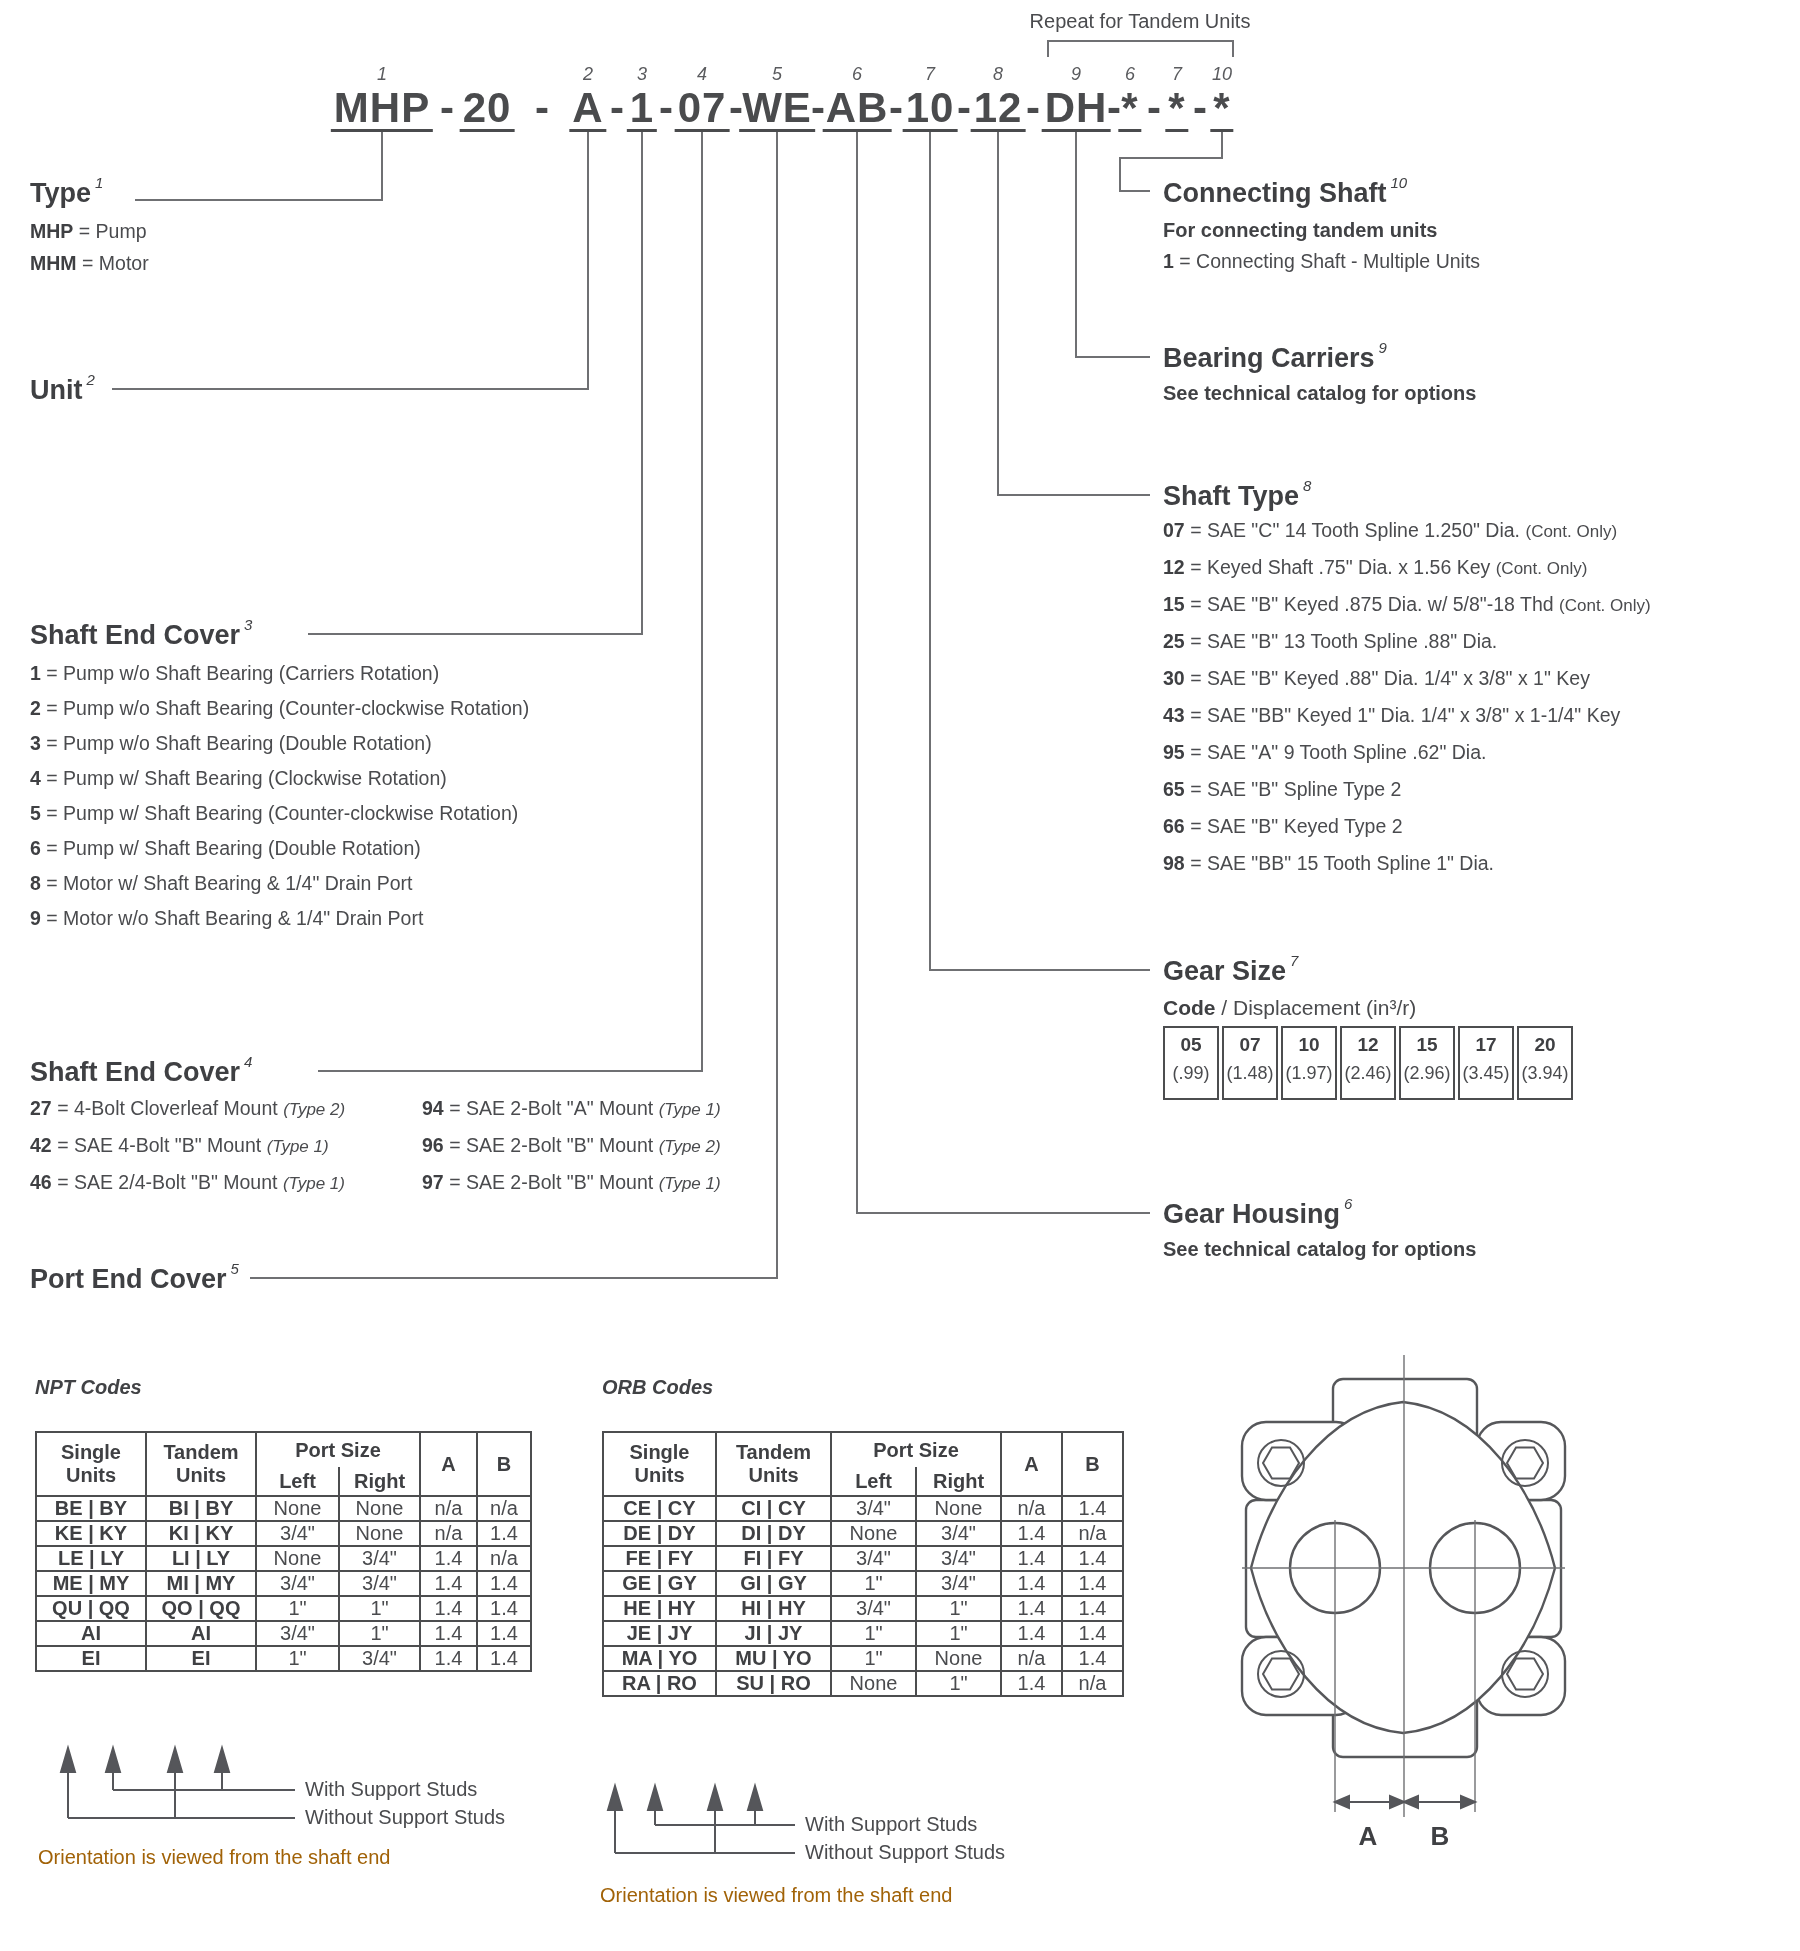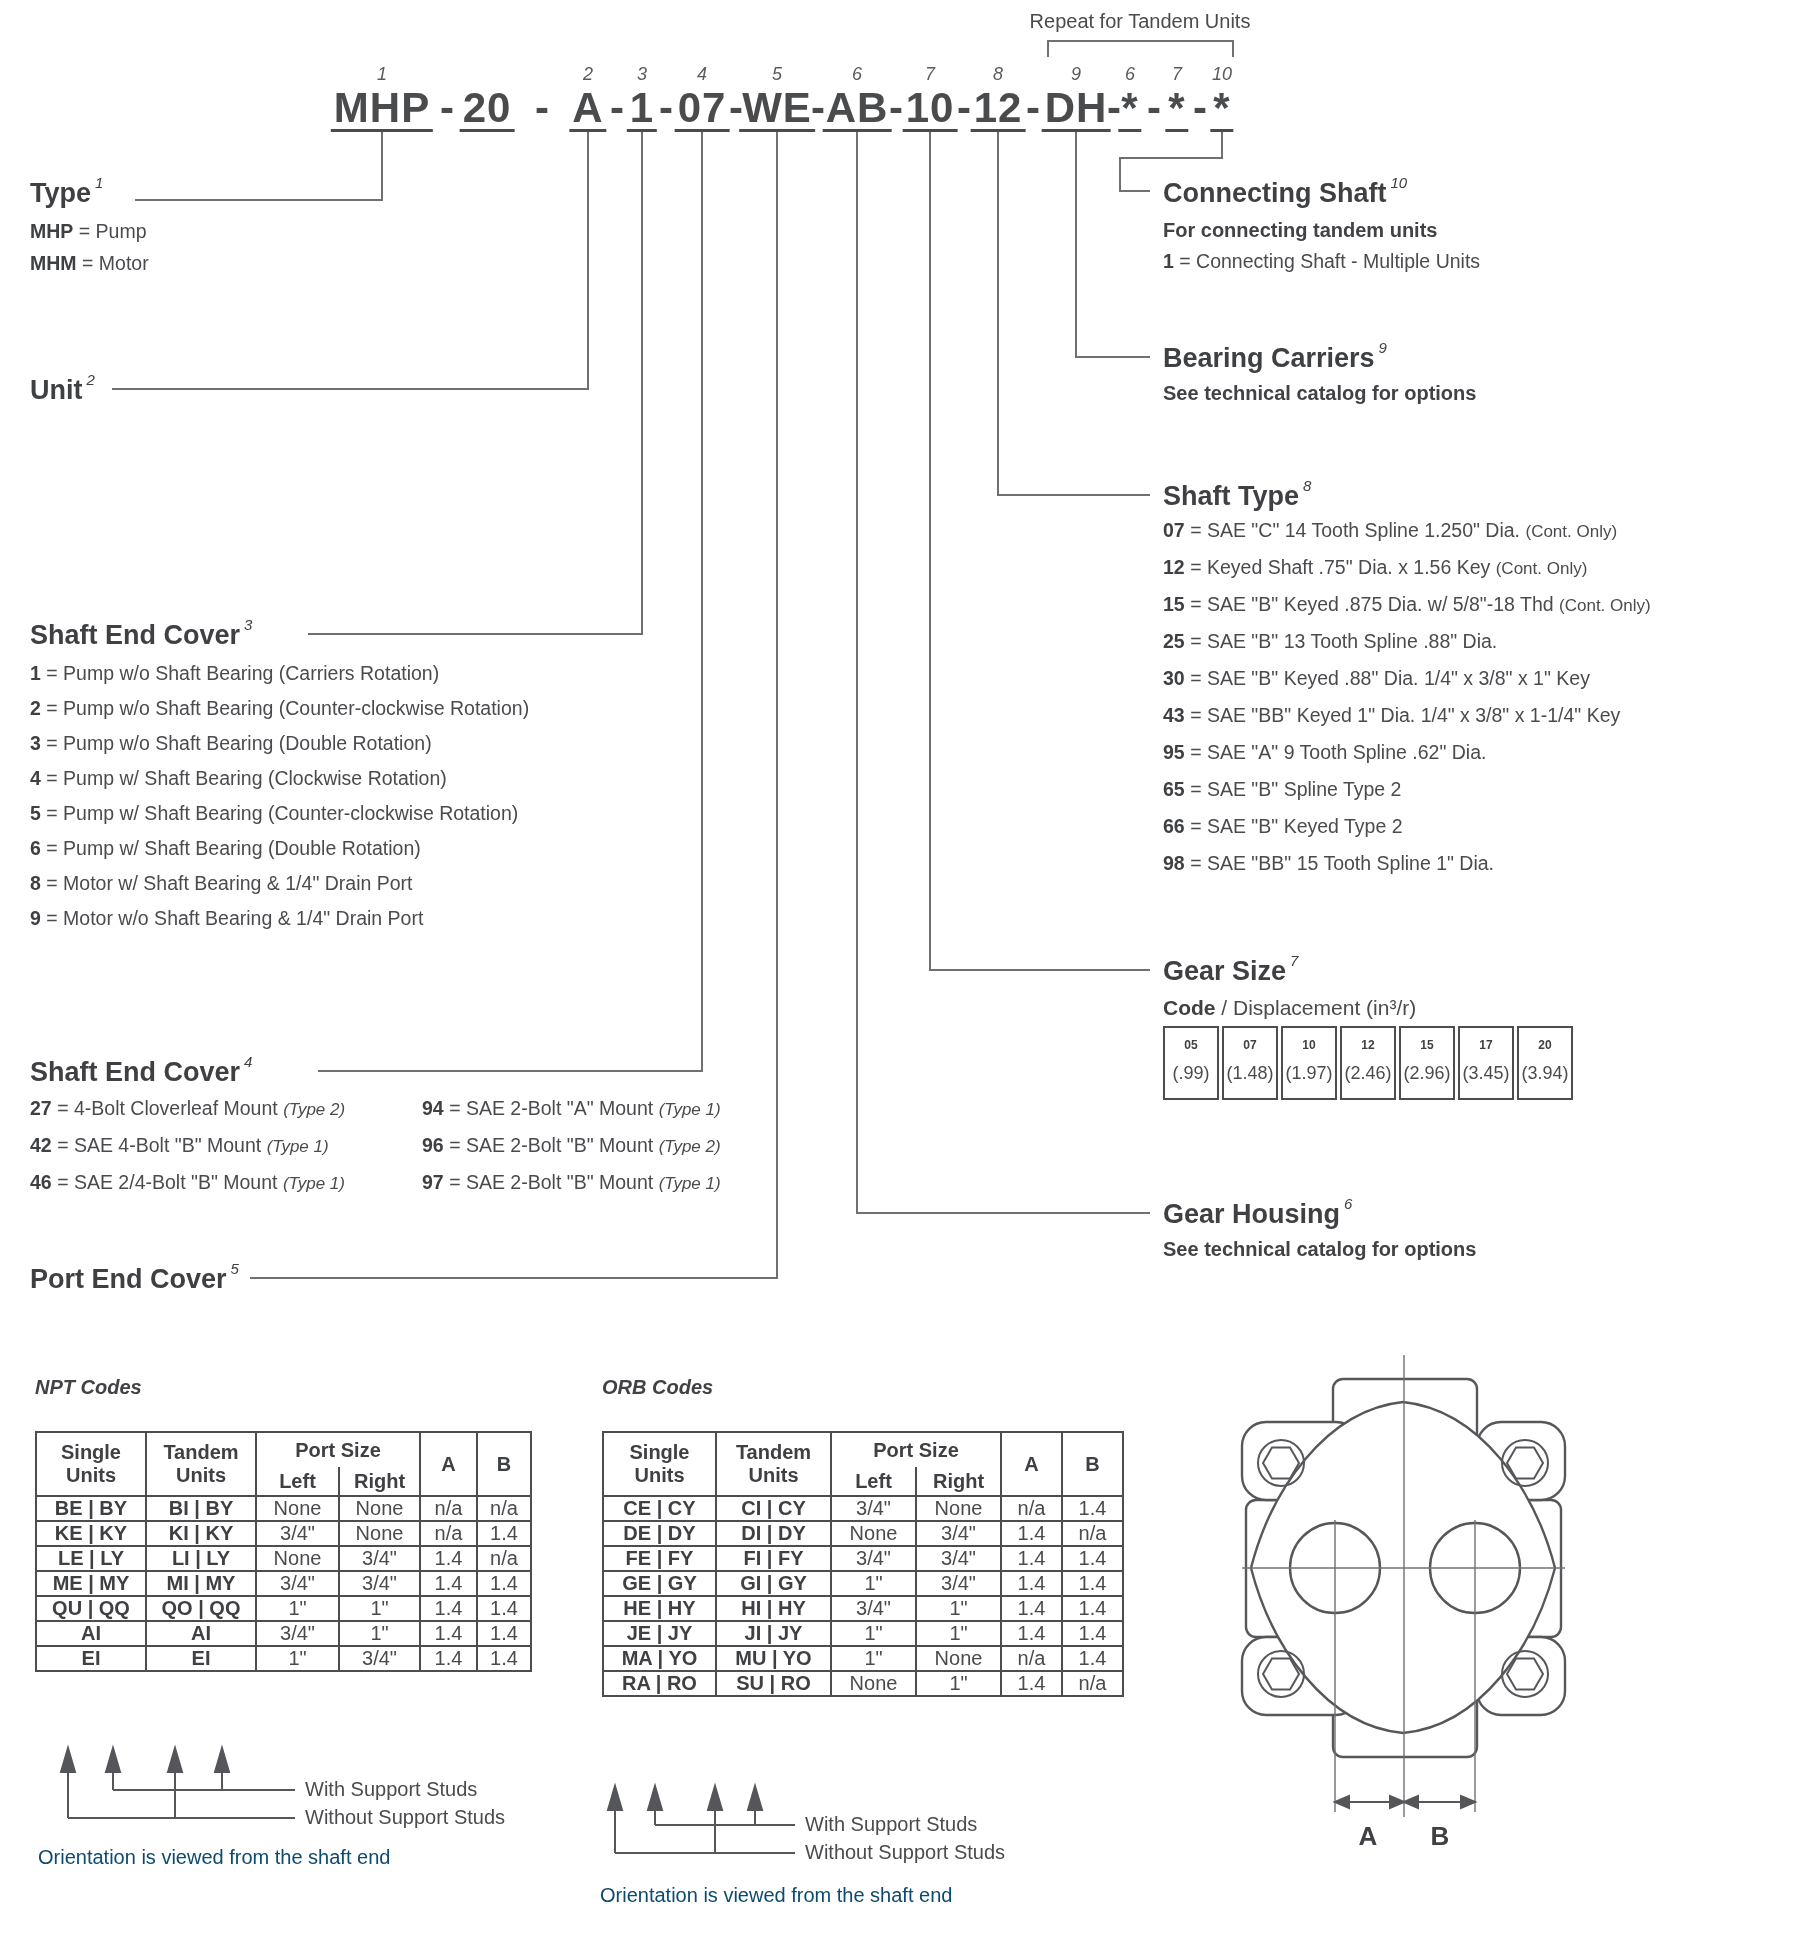--- a/index.html
+++ b/index.html
@@ -28,34 +28,34 @@
   .cont{font-size:17px;}
   .tnote{font-style:italic;font-size:17px;}
   .boldnote{position:absolute;font-size:20px;font-weight:bold;color:#414245;white-space:nowrap;}
   .grid2{display:grid;grid-template-columns:392px 370px;}
   .grid2 .item{margin-bottom:15px;}
   
   .gs-sub{position:absolute;font-size:21px;color:#4a4b4e;}
   .gs-sub b{color:#3f4043;}
   #gs-cells{position:absolute;display:flex;gap:3px;}
   .gs-cell{width:52px;height:68px;border:2px solid #4c4d4f;text-align:center;padding-top:2px;}
-  .gs-code{font-size:12px;font-weight:bold;color:#3f4043;line-height:30px;}
+  .gs-code{font-size:19px;font-weight:bold;color:#3f4043;line-height:30px;}
   .gs-disp{font-size:18px;line-height:26px;}
   
   .tbl-label{position:absolute;font-size:20px;font-weight:bold;font-style:italic;color:#414245;}
   table.ptable{position:absolute;border-collapse:collapse;table-layout:fixed;margin-top:29px;}
   .ptable th,.ptable td{border:2px solid #4c4d4f;text-align:center;vertical-align:middle;
         font-size:20px;color:#4a4b4e;padding:0;}
   .ptable th{font-weight:bold;color:#3f4043;}
   .ptable td.code{font-weight:bold;color:#3f4043;}
   .ptable tr.subhead th{border-top:none;font-weight:bold;height:28px;}
   .ptable th.ps{border-bottom:none;height:34px;}
   .ptable tbody tr{height:22px;}
   .legend-label{position:absolute;font-size:20px;color:#4a4b4e;white-space:nowrap;}
-  .orient{position:absolute;font-size:20px;color:#0c4a6e;white-space:nowrap;}
+  .orient{position:absolute;font-size:20px;color:#a16207;white-space:nowrap;}
   
   #overlay{position:absolute;left:0;top:0;pointer-events:none;}
 </style>
 </head>
 <body>
 
 <div class="page">
 
   <svg id="overlay" width="1800" height="1951" viewBox="0 0 1800 1951">
     <g fill="none" stroke="#6f7073" stroke-width="2">

